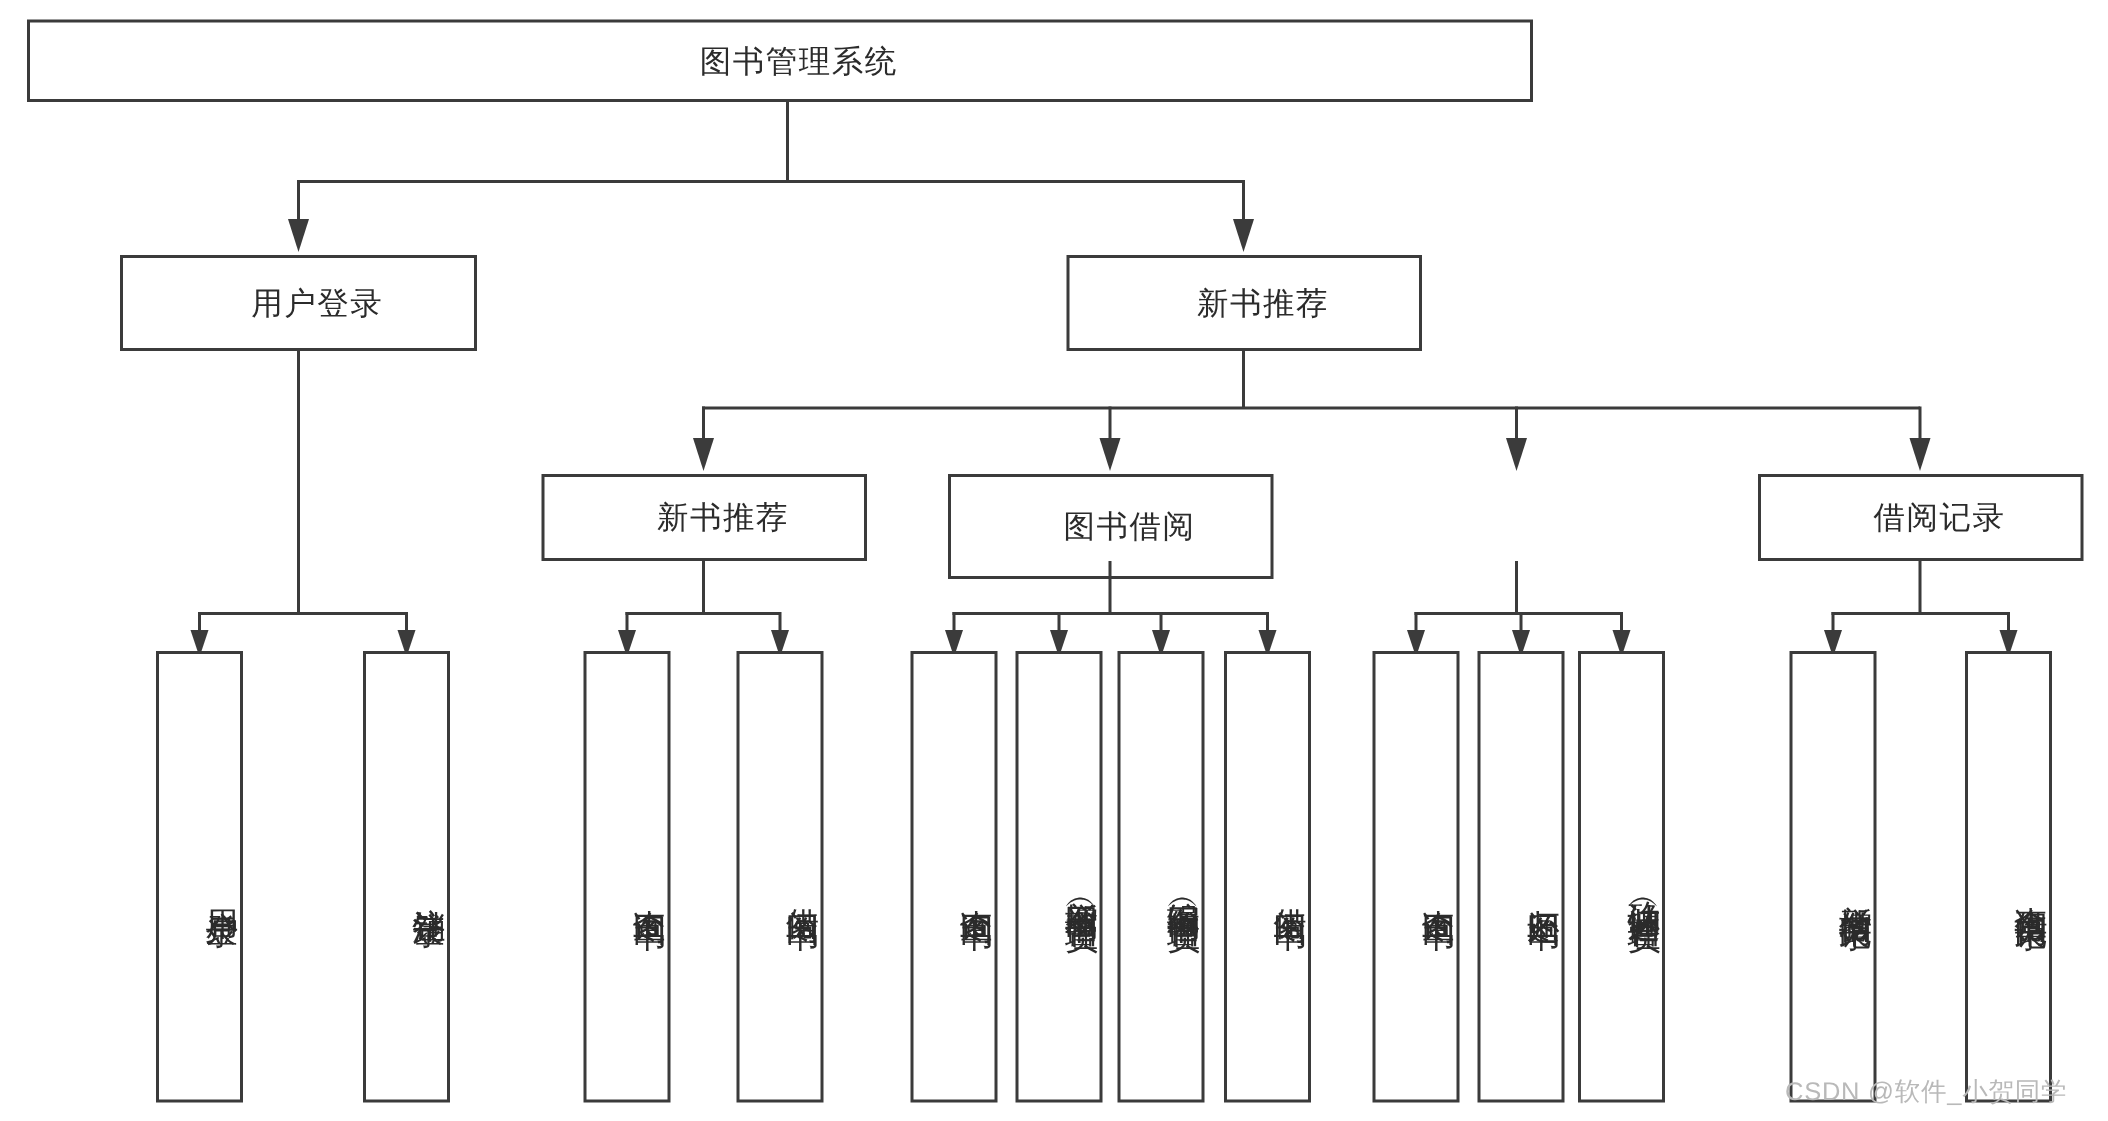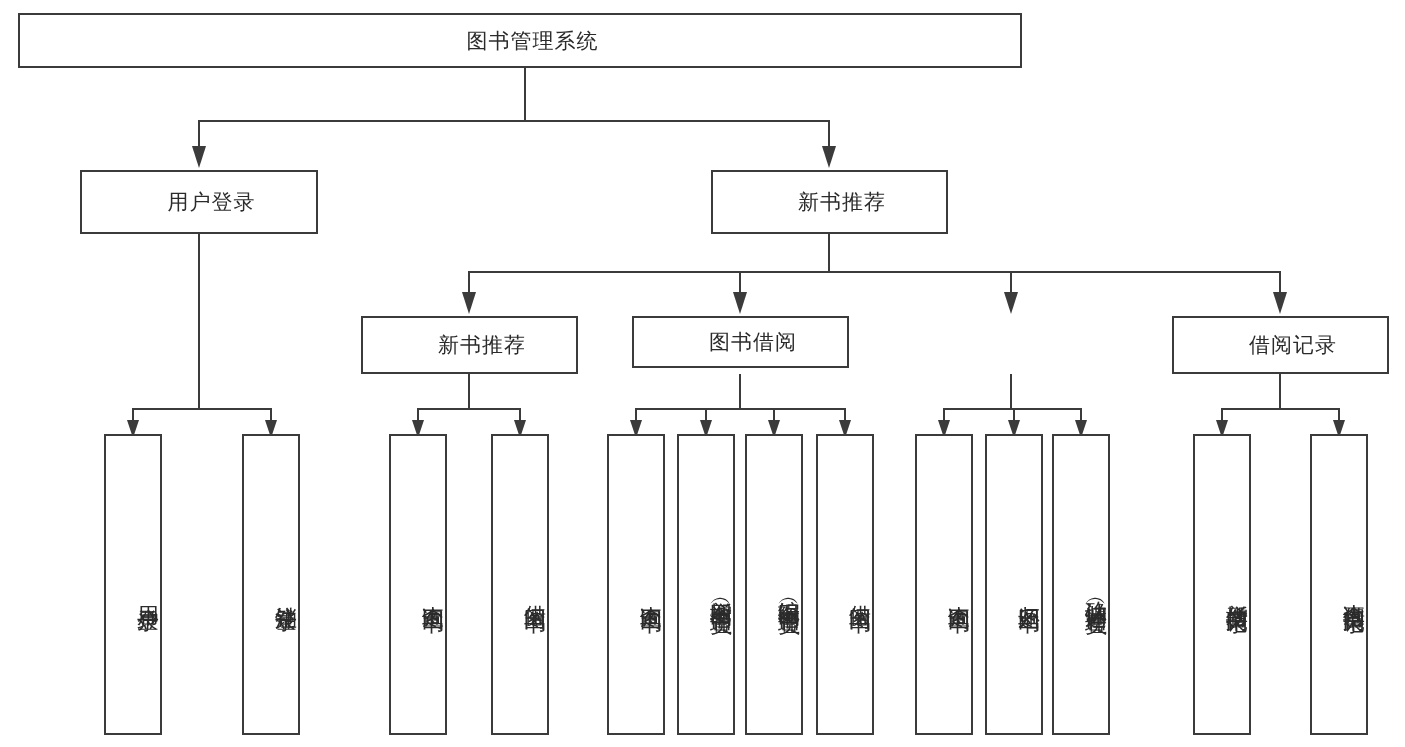--- a/index.html
+++ b/index.html
@@ -119,21 +119,21 @@
   <div class="edge-v" style="left:739px; top:271px; width:2px; height:22px;"></div>
   <div class="arrow" style="left:733px; top:292px;"></div>
   <div class="edge-v" style="left:1010px; top:271px; width:2px; height:22px;"></div>
   <div class="arrow" style="left:1004px; top:292px;"></div>
   <div class="edge-v" style="left:1279px; top:271px; width:2px; height:22px;"></div>
   <div class="arrow" style="left:1273px; top:292px;"></div>
 
   <div class="node horiz" style="left:361px; top:316px; width:217px; height:58px;">
     <span>新书推荐</span>
   </div>
-  <div class="node horiz" style="left:632px; top:316px; width:217px; height:52px;">
+  <div class="node horiz" style="left:632px; top:316px; width:217px; height:70px;">
     <span>图书借阅</span>
   </div>
   <div class="node horiz" style="left:1172px; top:316px; width:217px; height:58px;">
     <span>借阅记录</span>
   </div>
 
   <div class="edge-v" style="left:468px; top:374px; width:2px; height:35px;"></div>
   <div class="edge-h" style="left:417px; top:408px; width:103px; height:2px;"></div>
   <div class="edge-v" style="left:417px; top:408px; width:2px; height:14px;"></div>
   <div class="arrow small" style="left:412px; top:420px;"></div>
@@ -204,14 +204,15 @@
     <span class="vtext">确认归还（管理员）</span>
   </div>
 
   <div class="node vert" style="left:1193px; top:434px; width:58px; height:301px;">
     <span class="vtext">新增借阅记录</span>
   </div>
   <div class="node vert" style="left:1310px; top:434px; width:58px; height:301px;">
     <span class="vtext">查询借阅记录</span>
   </div>
 
+  <div class="watermark" style="left:1190px; top:716px;">CSDN @软件_小贺同学</div>
 
 </div>
 
 </body></html>

